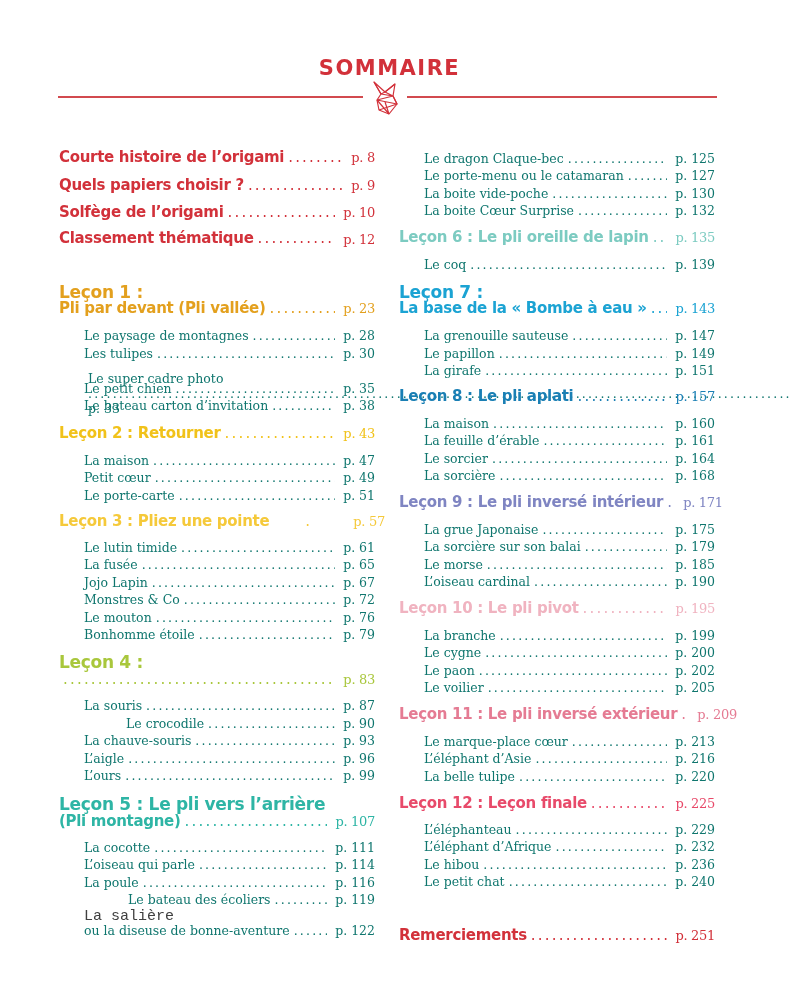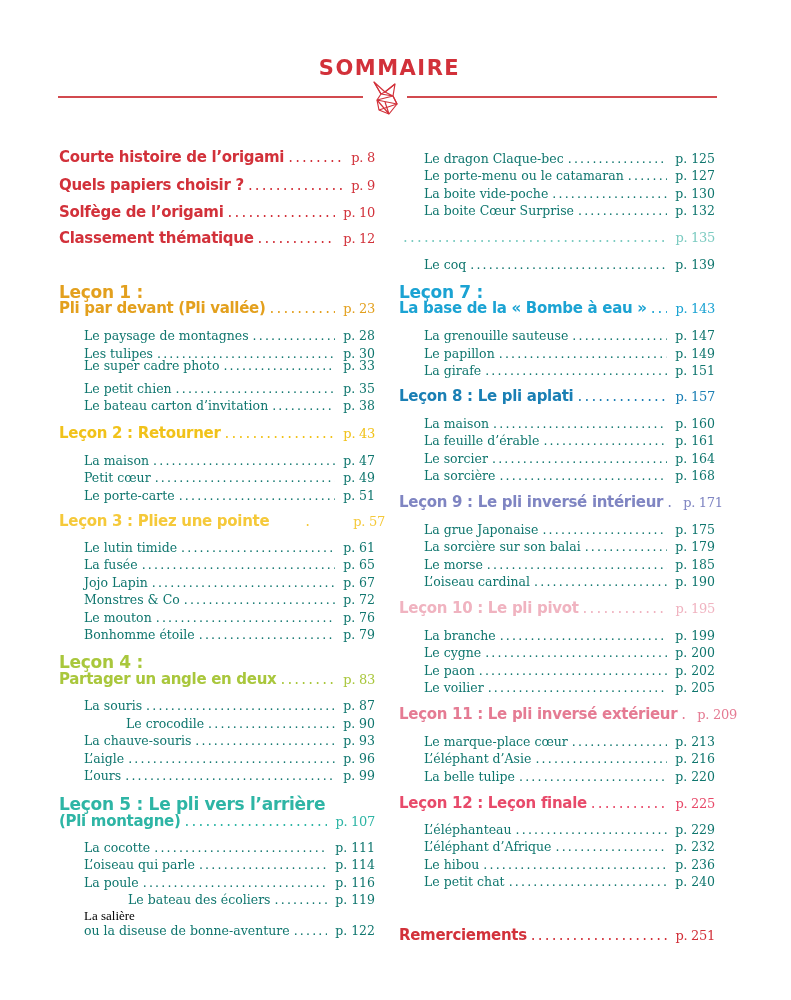--- a/index.html
+++ b/index.html
@@ -33,21 +33,21 @@
   .item .lbl { flex: 0 0 auto; }
   .item .pg { flex: 0 0 auto; margin-left: 4px; }
 
   .dots {
     flex: 1 1 auto; overflow: hidden; margin: 0 4px; min-width: 8px;
     letter-spacing: 2.2px; font-weight: normal;
   }
   .dots::before {
     content: "...................................................................................................................";
   }
-  .multi-first { position: absolute; left: 25px; font-family: Liberation Serif, serif; font-size: 13px; color: #000000; white-space: nowrap; }
+  .multi-first { position: absolute; left: 25px; font-family: Liberation Mono, monospace; font-size: 15px; color: #404040; white-space: nowrap; }
 </style>
 </head>
 <body>
 
 <div class="title">SOMMAIRE</div>
 <div class="rule left"></div>
 <svg class="butterfly" viewBox="0 0 32 36" fill="none" stroke="#d2313a" stroke-width="1.2" stroke-linejoin="round">
   <path d="M5 2 L16 12 L26 4 L24 16 L28 24 L20 34 L10 30 L8 20 L12 14 Z"></path>
   <path d="M5 2 L12 14 L16 12 M26 4 L16 12 L24 16 L12 14 M8 20 L24 16 L28 24 L8 20 M8 20 L20 34 M10 30 L28 24 M16 22 L20 34"></path>
 </svg>
@@ -63,21 +63,21 @@
   <div class="row head" style="top:176px;color:#d2313a;">
     <span class="lbl">Quels papiers choisir ?</span>
       <span class="dots"></span>
       <span class="pg">p. 9</span>
   </div>
   <div class="row head" style="top:203px;color:#d2313a;">
     <span class="lbl">Solfège de l’origami</span>
       <span class="dots"></span>
       <span class="pg">p. 10</span>
   </div>
-  <div class="row head" style="top:229px;color:#d2313a;">
+  <div class="row head" style="top:229px;color:#d2313a;align-items:flex-end;">
     <span class="lbl">Classement thématique</span>
       <span class="dots"></span>
       <span class="pg">p. 12</span>
   </div>
 
   <div class="head-line1" style="top:282px;color:#e3a01e;">Leçon 1 :</div>
   <div class="row head" style="top:299px;color:#e3a01e;">
     <span class="lbl">Pli par devant (Pli vallée)</span>
       <span class="dots"></span>
       <span class="pg">p. 23</span>
@@ -85,21 +85,21 @@
   <div class="row item" style="top:328px;">
       <span class="lbl">Le paysage de montagnes</span>
       <span class="dots"></span>
       <span class="pg">p. 28</span>
     </div>
   <div class="row item" style="top:346px;">
       <span class="lbl">Les tulipes</span>
       <span class="dots"></span>
       <span class="pg">p. 30</span>
     </div>
-  <div class="row item" style="top:358px;">
+  <div class="row item" style="top:371px;flex-direction:column;">
       <span class="lbl">Le super cadre photo</span>
       <span class="dots"></span>
       <span class="pg">p. 33</span>
     </div>
   <div class="row item" style="top:381px;">
       <span class="lbl">Le petit chien</span>
       <span class="dots"></span>
       <span class="pg">p. 35</span>
     </div>
   <div class="row item" style="top:398px;">
@@ -160,21 +160,20 @@
       <span class="pg">p. 76</span>
     </div>
   <div class="row item" style="top:627px;">
       <span class="lbl">Bonhomme étoile</span>
       <span class="dots"></span>
       <span class="pg">p. 79</span>
     </div>
 
   <div class="head-line1" style="top:652px;color:#a9c73c;">Leçon 4 :</div>
   <div class="row head" style="top:670px;color:#a9c73c;">
-    <span class="lbl">Partager un angle en deux</span>
       <span class="dots"></span>
       <span class="pg">p. 83</span>
   </div>
   <div class="row item" style="top:698px;">
       <span class="lbl">La souris</span>
       <span class="dots"></span>
       <span class="pg">p. 87</span>
     </div>
   <div class="row item" style="top:716px;margin-left:42px;">
       <span class="lbl">Le crocodile</span>
@@ -247,20 +246,21 @@
       <span class="dots"></span>
       <span class="pg">p. 130</span>
     </div>
   <div class="row item" style="top:203px;">
       <span class="lbl">La boite Cœur Surprise</span>
       <span class="dots"></span>
       <span class="pg">p. 132</span>
     </div>
 
   <div class="row head" style="top:228px;color:#7ccbc1;">
+    <span class="lbl">Leçon 6 : Le pli oreille de lapin</span>
       <span class="dots"></span>
       <span class="pg">p. 135</span>
   </div>
   <div class="row item" style="top:257px;">
       <span class="lbl">Le coq</span>
       <span class="dots"></span>
       <span class="pg">p. 139</span>
     </div>
 
   <div class="head-line1" style="top:282px;color:#1ba3d3;">Leçon 7 :</div>

